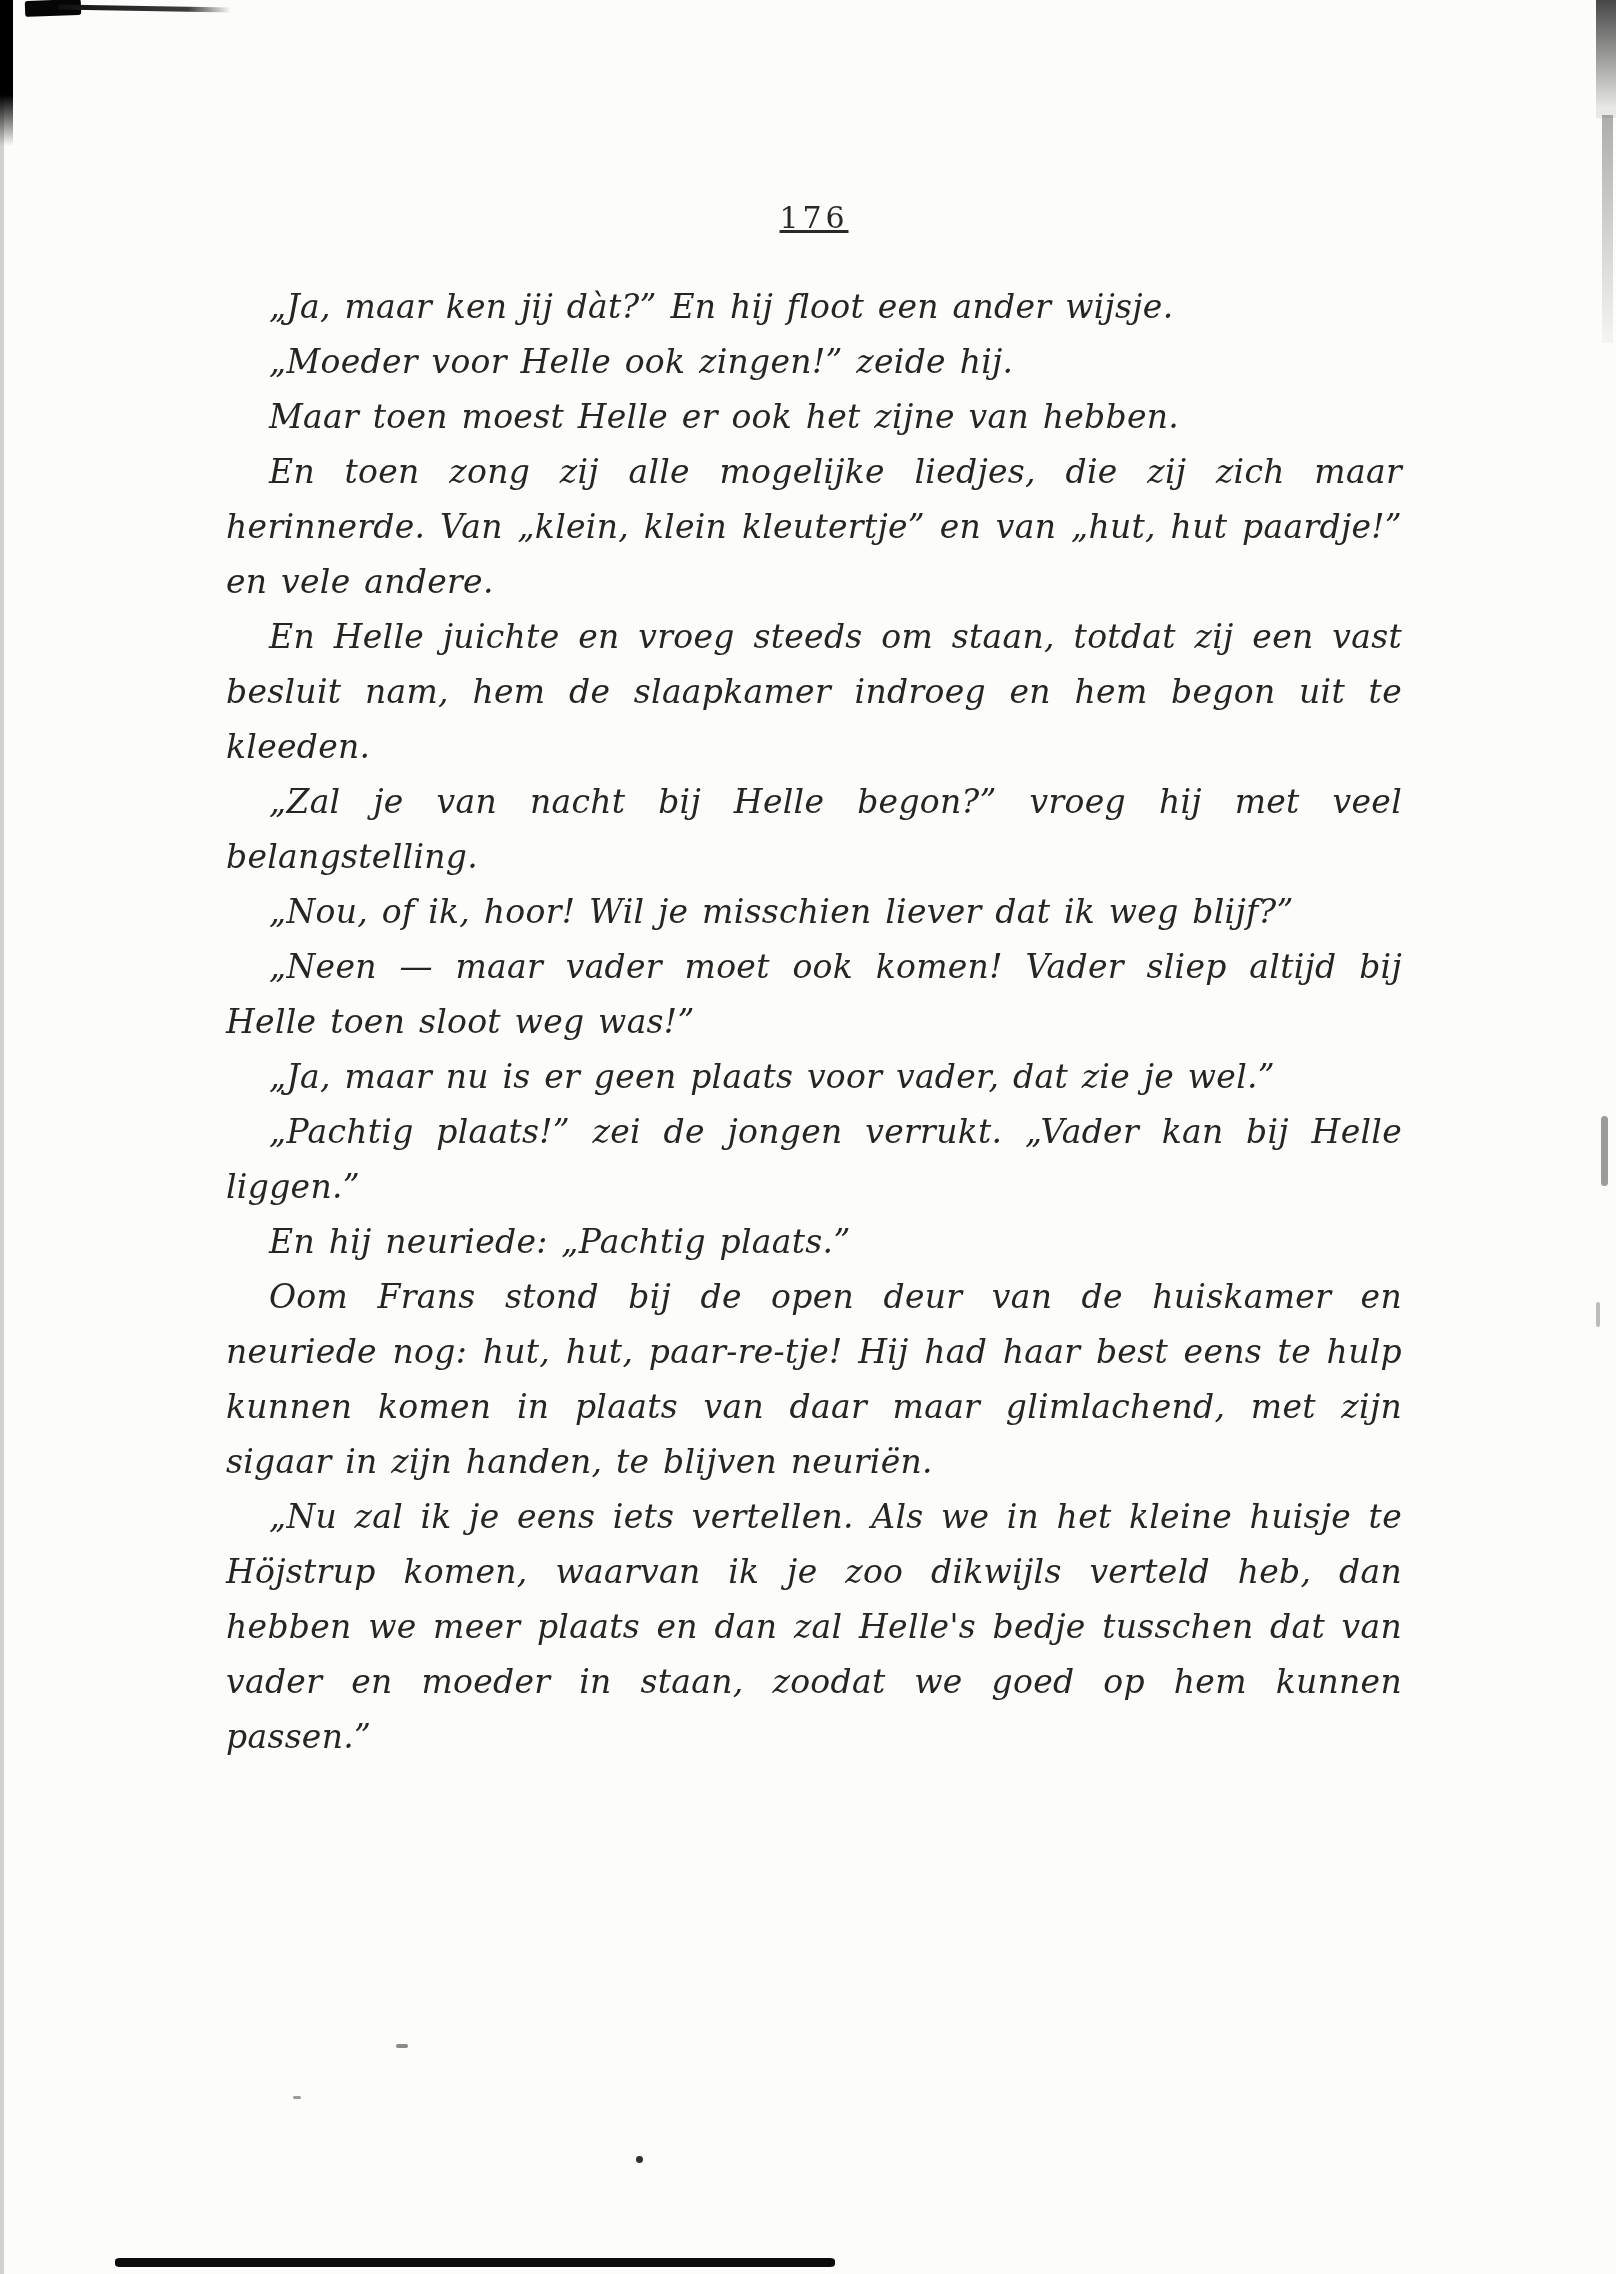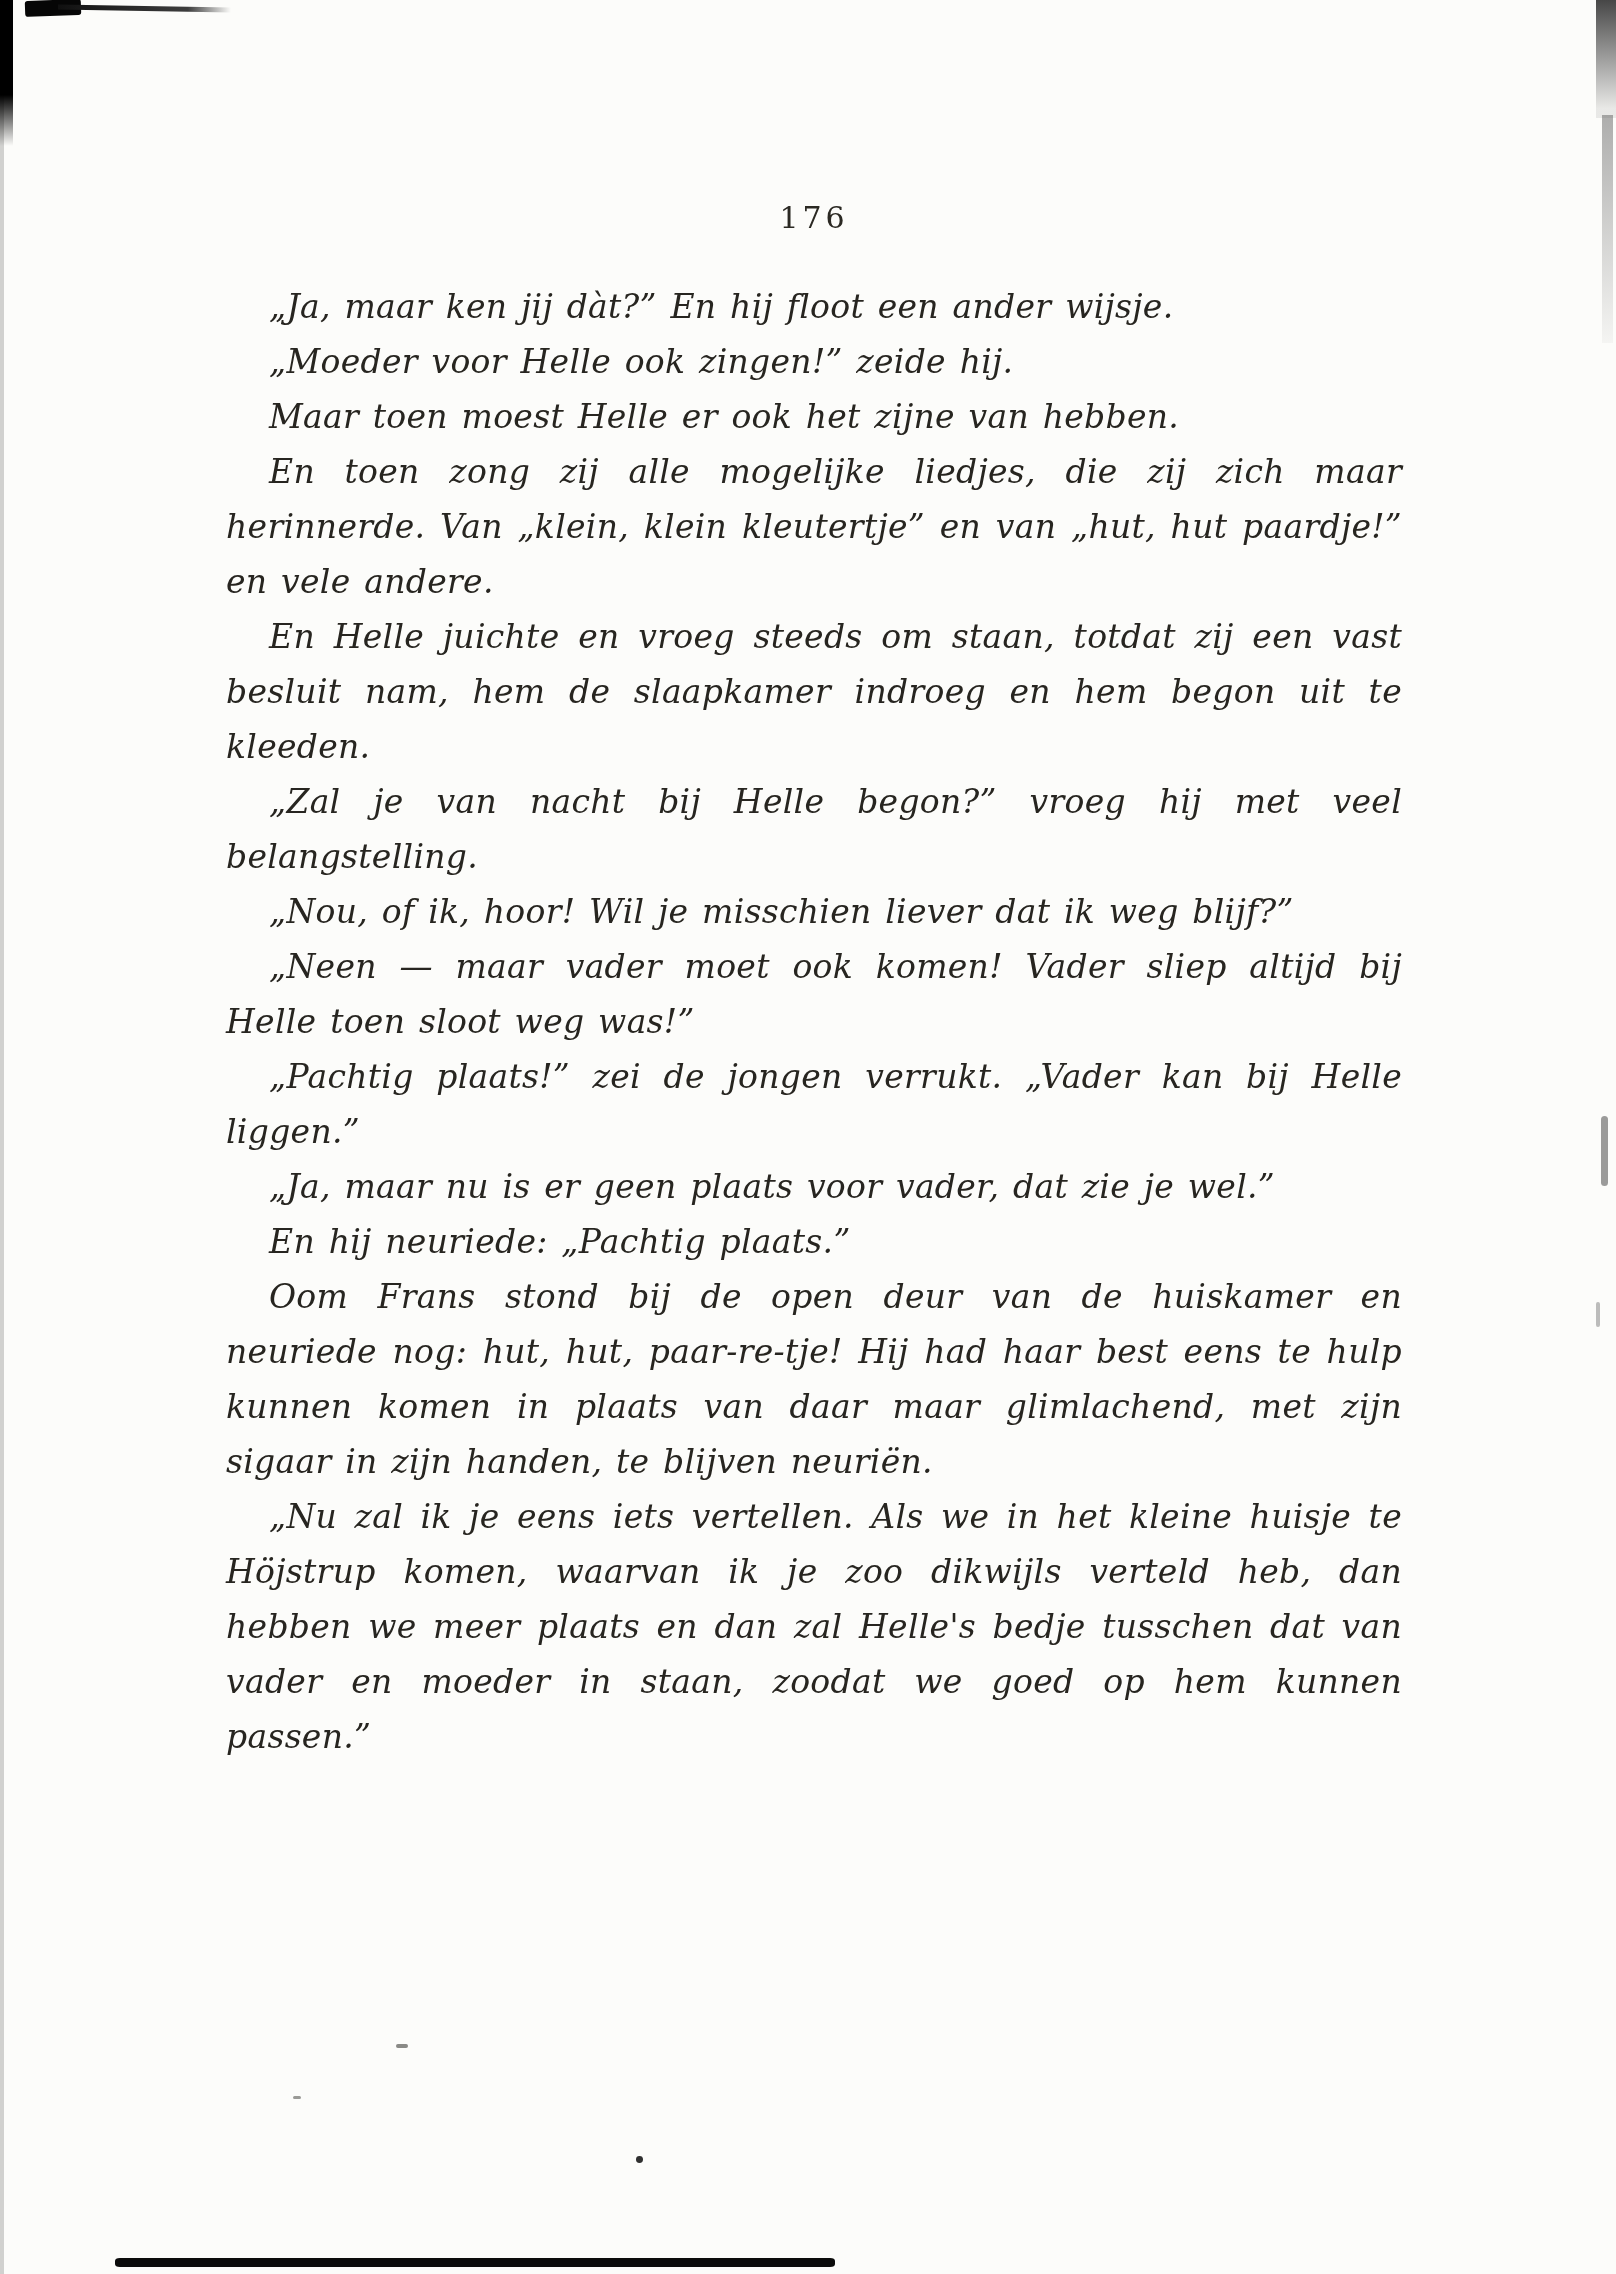--- a/index.html
+++ b/index.html
@@ -18,20 +18,21 @@
   }
   .page-number {
     position: absolute;
     top: 200px;
     left: 226px;
     width: 1176px;
     text-align: center;
     font-size: 30px;
     letter-spacing: 3.9px;
     color: #2b2923;
+    text-decoration: underline;
   }
   .text-block {
     position: absolute;
     top: 279px;
     left: 226px;
     width: 1176px;
     font-size: 33px;
     line-height: 55px;
     text-align: justify;
     font-style: italic;
@@ -104,22 +105,22 @@
 
   <div class="text-block">
     <p>„Ja, maar ken jij dàt?” En hij floot een ander wijsje.</p>
     <p>„Moeder voor Helle ook zingen!” zeide hij.</p>
     <p>Maar toen moest Helle er ook het zijne van hebben.</p>
     <p>En toen zong zij alle mogelijke liedjes, die zij zich maar herinnerde. Van „klein, klein kleutertje” en van „hut, hut paardje!” en vele andere.</p>
     <p>En Helle juichte en vroeg steeds om staan, totdat zij een vast besluit nam, hem de slaapkamer indroeg en hem begon uit te kleeden.</p>
     <p>„Zal je van nacht bij Helle begon?” vroeg hij met veel belangstelling.</p>
     <p>„Nou, of ik, hoor! Wil je misschien liever dat ik weg blijf?”</p>
     <p>„Neen — maar vader moet ook komen! Vader sliep altijd bij Helle toen sloot weg was!”</p>
+    <p>„Ja, maar nu is er geen plaats voor vader, dat zie je wel.”</p>
     <p>„Pachtig plaats!” zei de jongen verrukt. „Vader kan bij Helle liggen.”</p>
-    <p>„Ja, maar nu is er geen plaats voor vader, dat zie je wel.”</p>
     <p>En hij neuriede: „Pachtig plaats.”</p>
     <p>Oom Frans stond bij de open deur van de huiskamer en neuriede nog: hut, hut, paar-re-tje! Hij had haar best eens te hulp kunnen komen in plaats van daar maar glimlachend, met zijn sigaar in zijn handen, te blijven neuriën.</p>
     <p>„Nu zal ik je eens iets vertellen. Als we in het kleine huisje te Höjstrup komen, waarvan ik je zoo dikwijls verteld heb, dan hebben we meer plaats en dan zal Helle's bedje tusschen dat van vader en moeder in staan, zoodat we goed op hem kunnen passen.”</p>
   </div>
 
   <div class="artifact edge-left-shadow"></div>
   <div class="artifact edge-left-top"></div>
   <div class="artifact corner-mark"></div>
   <div class="artifact corner-line"></div>
   <div class="artifact smudge-tr-1"></div>

